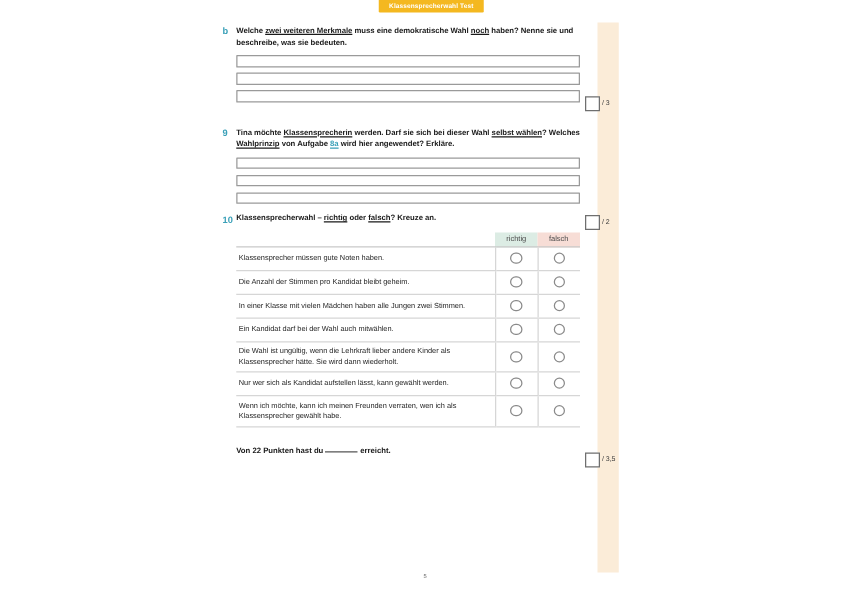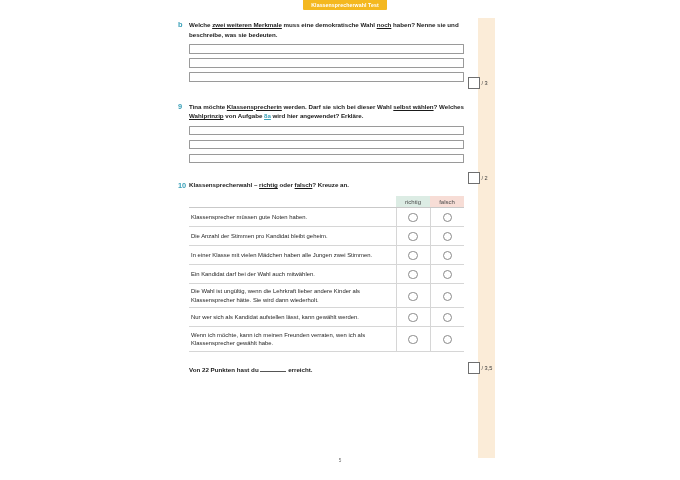--- a/index.html
+++ b/index.html
@@ -139,21 +139,21 @@
           <span>Tina möchte </span><span class="u">Klassensprecherin</span><span> werden. Darf sie sich bei dieser Wahl </span><span class="u">selbst wählen</span><span>? Welches </span><span class="u">Wahlprinzip</span><span> von Aufgabe </span><span class="tealword">8a</span><span> wird hier angewendet? Erkläre.</span>
         </div>
       </div>
       <div class="lines">
         <div class="ansline"></div>
         <div class="ansline"></div>
         <div class="ansline"></div>
       </div>
     </div>
 
-    <div class="q" style="margin-top:17px;">
+    <div class="q" style="margin-top:7px;">
       <div class="q-head">
         <div class="q-num">10</div>
         <div class="q-text">
           <span>Klassensprecherwahl – </span><span class="u">richtig</span><span> oder </span><span class="u">falsch</span><span>? Kreuze an.</span>
         </div>
       </div>
 
       <table class="tbl">
         <thead>
           <tr>

